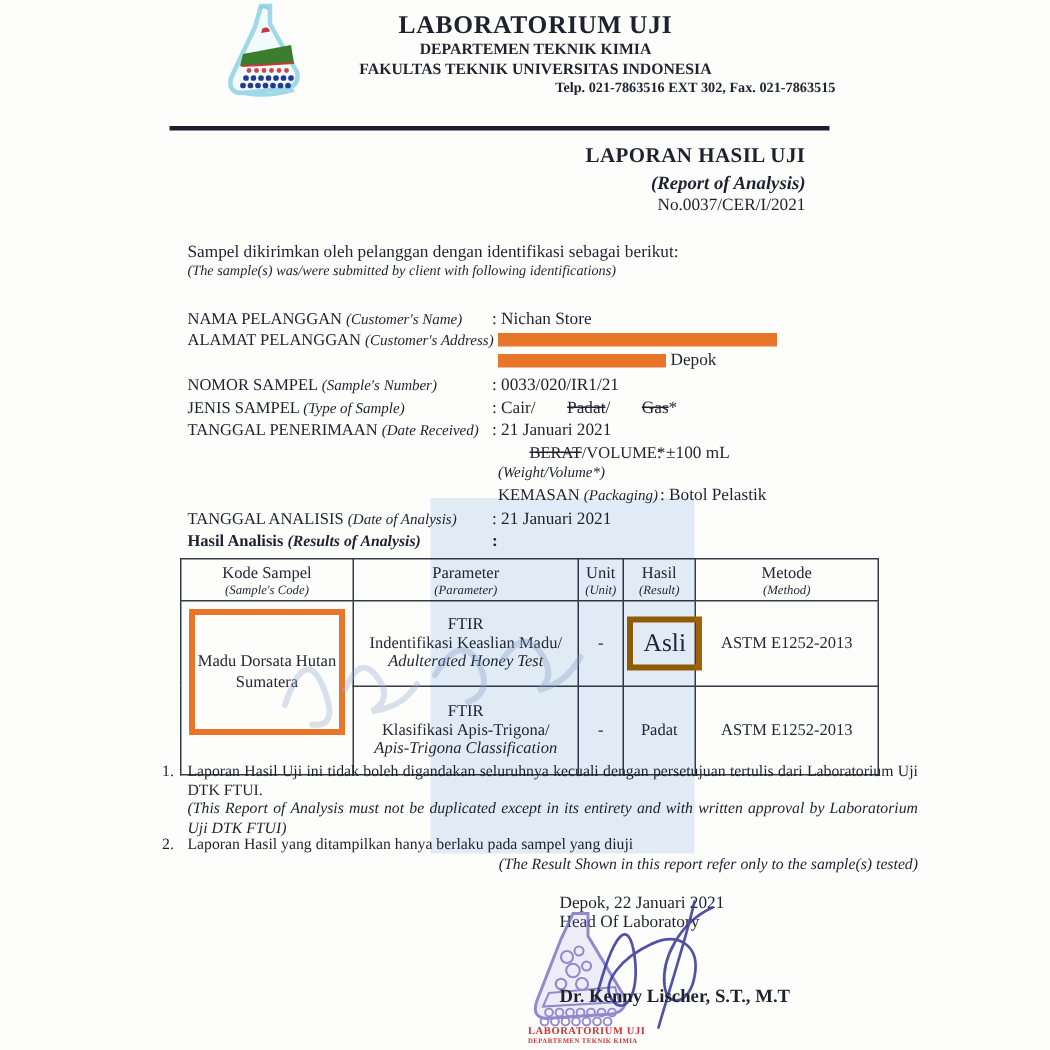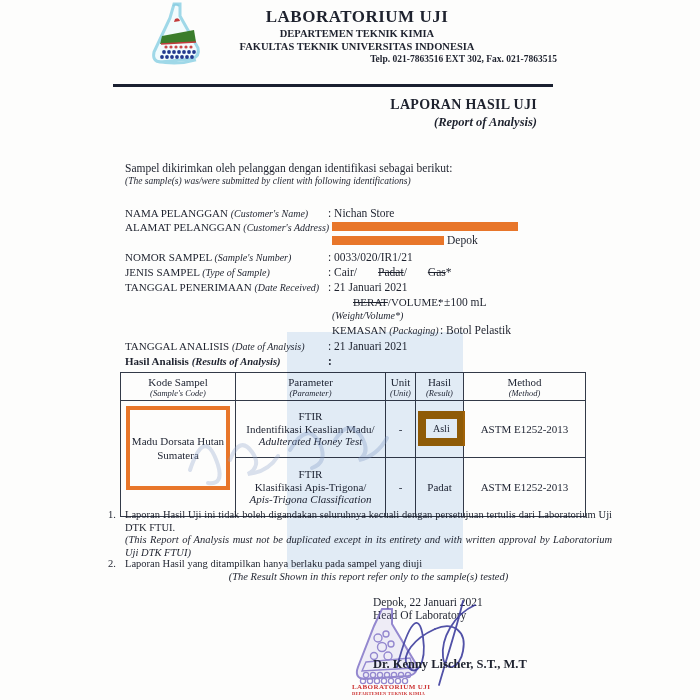--- a/index.html
+++ b/index.html
@@ -32,21 +32,21 @@
   .bold{font-weight:bold;}
   
   .rtable{position:absolute;left:120px;top:372px;border-collapse:collapse;table-layout:fixed;
           width:465px;font-size:11px;text-align:center;color:#232836;}
   .rtable td,.rtable th{border:1.5px solid #333a48;padding:0 2px;font-weight:normal;}
   .rtable th .h1{font-size:11px;}
   .rtable th .h2{font-size:8.5px;font-style:italic;}
   .cell-l{line-height:12.5px;}
   .it{font-style:italic;}
   .kode-box{border:4px solid #e8762a;margin:5px 3px 26px 3px;padding:24px 1px;line-height:14px;}
-  .asli-box{display:inline-block;border:8px solid #a16207;padding:4px 7px;font-size:10px;}
+  .asli-box{display:inline-block;border:4px solid #a16207;padding:4px 7px;font-size:17px;}
   
   .fn-ast{position:absolute;left:88px;top:496px;font-size:10.5px;}
   .fn-item{position:absolute;display:flex;font-size:10.5px;line-height:12.5px;}
   .fn-num{width:17px;flex:none;}
   .fn-body{width:487px;}
   .fn-id-just{text-align:justify;}
   .fn-en{font-style:italic;text-align:justify;}
   
   .sig-date{position:absolute;left:373px;top:596px;font-size:11.5px;}
   .sig-role{position:absolute;left:373px;top:609px;font-size:11.5px;}
@@ -101,20 +101,21 @@
     <div class="hdr-org">LABORATORIUM UJI</div>
     <div class="hdr-dept">DEPARTEMEN TEKNIK KIMIA</div>
     <div class="hdr-fac">FAKULTAS TEKNIK UNIVERSITAS INDONESIA</div>
     <div class="hdr-tel">Telp. 021-7863516 EXT 302, Fax. 021-7863515</div>
   </div>
   <div class="hdr-rule"></div>
 
   <div class="title-block">
     <div class="title-main">LAPORAN HASIL UJI</div>
     <div class="title-sub">(Report of Analysis)</div>
+    <div class="title-no">No.0037/CER/I/2021</div>
   </div>
 
   <div class="intro-id">Sampel dikirimkan oleh pelanggan dengan identifikasi sebagai berikut:</div>
   <div class="intro-en">(The sample(s) was/were submitted by client with following identifications)</div>
 
   <div class="frow" style="top:207px">
     <span class="lab"><span>NAMA PELANGGAN </span><span class="en">(Customer's Name)</span></span>
     <span class="val">: Nichan Store</span>
   </div>
   <div class="frow" style="top:221px">
@@ -176,21 +177,21 @@
           </th>
       <th>
             <div class="h1">Unit</div>
             <div class="h2">(Unit)</div>
           </th>
       <th>
             <div class="h1">Hasil</div>
             <div class="h2">(Result)</div>
           </th>
       <th>
-            <div class="h1">Method</div>
+            <div class="h1">Metode</div>
             <div class="h2">(Method)</div>
           </th>
     </tr>
     <tr style="height:40px">
       <td rowspan="2" style="vertical-align:top">
         <div class="kode-box">
           <span>Madu Dorsata Hutan Sumatera</span>
         </div>
       </td>
       <td class="cell-l">
@@ -235,21 +236,21 @@
     <div class="fn-body">
       <div class="fn-id-just">Laporan Hasil Uji ini tidak boleh digandakan seluruhnya kecuali dengan persetujuan tertulis dari Laboratorium Uji DTK FTUI.</div>
       <div class="fn-en">(This Report of Analysis must not be duplicated except in its entirety and with written approval by Laboratorium Uji DTK FTUI)</div>
     </div>
   </div>
 
   <div class="fn-item" style="left:108px;top:558px">
     <div class="fn-num">2.</div>
     <div class="fn-body">
       <div>Laporan Hasil yang ditampilkan hanya berlaku pada sampel yang diuji</div>
-      <div class="fn-en" style="text-align:center">(The Result Shown in this report refer only to the sample(s) tested)</div>
+      <div class="fn-en" style="text-align:right">(The Result Shown in this report refer only to the sample(s) tested)</div>
     </div>
   </div>
 
   <div class="sig-date">Depok, 22 Januari 2021</div>
   <div class="sig-role">Head Of Laboratory</div>
 
   <svg class="abs" style="left:336px;top:606px;opacity:.8" width="105" height="80" viewBox="0 0 105 80">
     <g stroke="#7a6bc4" fill="rgba(158,148,222,0.20)" stroke-width="2">
       <path d="M46 3 L56 3 L56 18 L80 58 Q83 68 72 70 L28 73 Q18 72 22 61 L38 20 Z"></path>
     </g>

